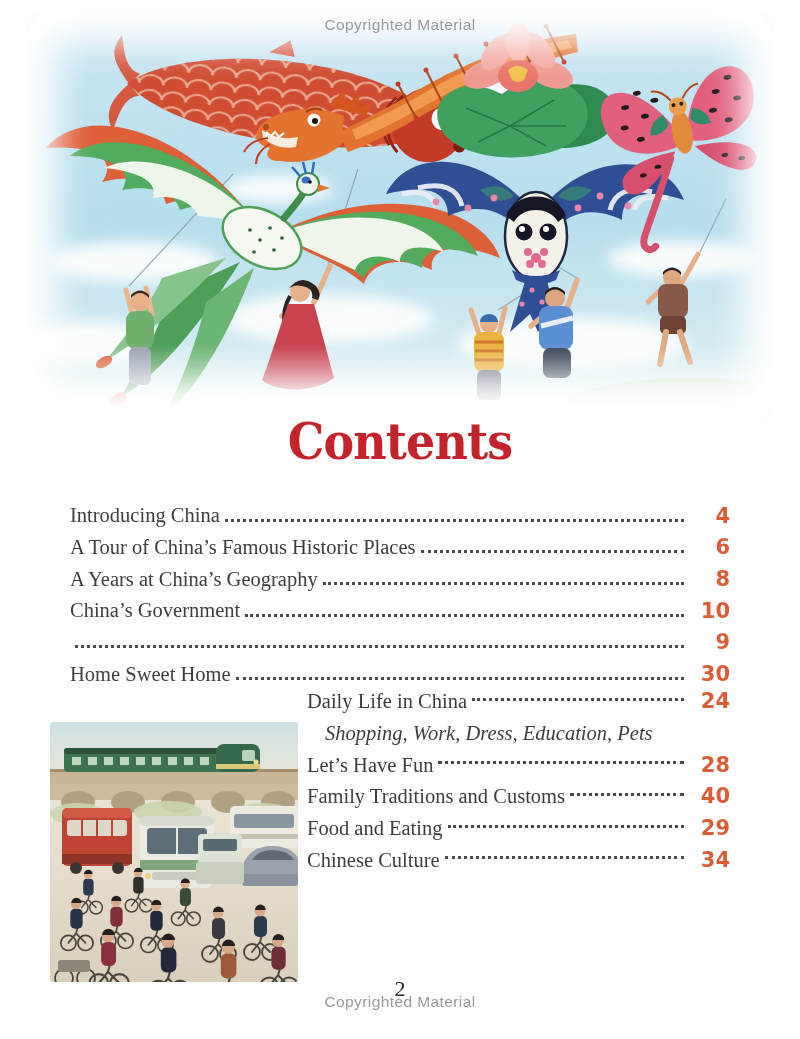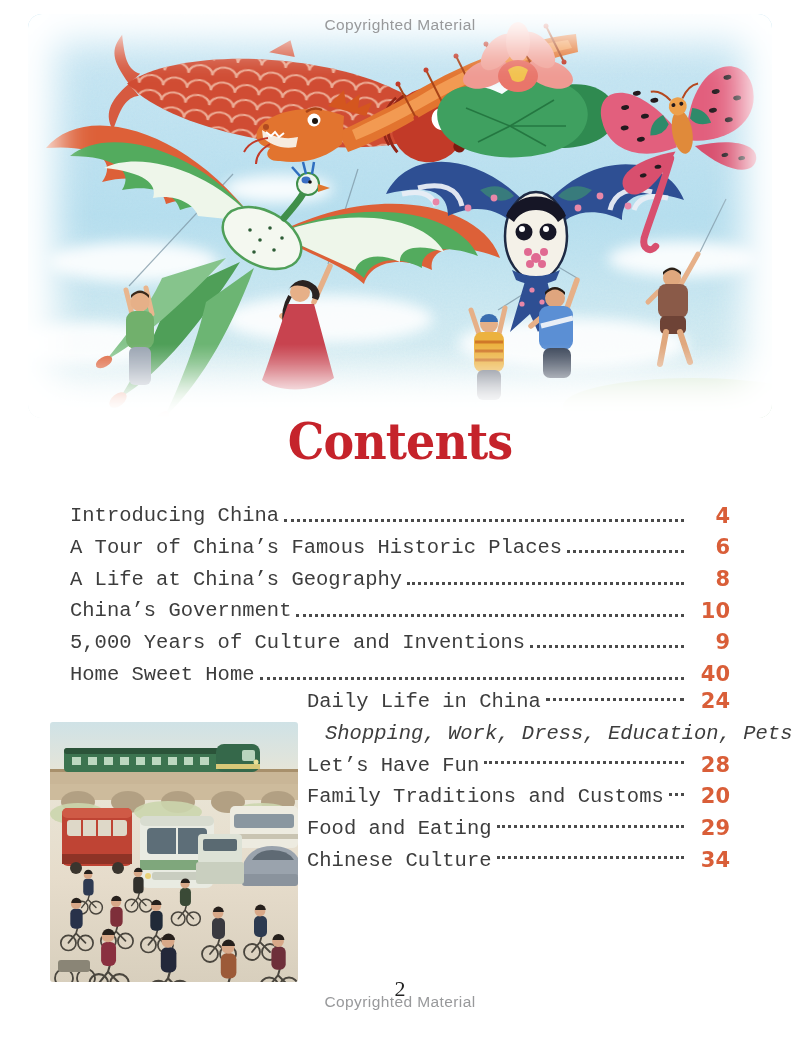--- a/index.html
+++ b/index.html
@@ -17,21 +17,21 @@
   .wm-bottom{top:993px;z-index:4;}
   
   .title{position:absolute;top:412px;left:0;width:100%;margin:0;text-align:center;
         font-family:"DejaVu Serif", serif;font-weight:bold;font-size:50px;
         color:#c5232b;transform:scaleX(.92);letter-spacing:-1px;}
   
   .toc{position:absolute;left:70px;top:496px;width:660px;}
   .toc-row{display:flex;align-items:flex-end;height:31.7px;font-size:20.5px;color:#3d3d3d;}
   .toc-row.indent{margin-left:237px;align-items:center;}
   .toc-row.subtitle{margin-left:255px;font-style:italic;}
-  .toc-label{white-space:nowrap;line-height:1.15;font-family:Liberation Mono, monospace;}
+  .toc-label{white-space:nowrap;line-height:1.15;}
   .toc-dots{flex:1;border-bottom:3px dotted #4a4a4a;margin:0 8px 6px 5px;height:1px;}
   .toc-page{font-family:"DejaVu Sans", sans-serif;font-weight:bold;font-size:21px;
         color:#d95e38;width:38px;text-align:right;line-height:1.1;}
   
   .street{position:absolute;left:50px;top:722px;width:248px;height:260px;border-radius:3px;overflow:hidden;}
   .street svg{display:block;}
   
   .page-number{position:absolute;top:976px;left:0;width:100%;text-align:center;
         font-size:22px;color:#222222;z-index:5;}
 </style>
@@ -320,57 +320,56 @@
       <span class="toc-label">Introducing China</span>
       <span class="toc-dots"></span>
       <span class="toc-page">4</span>
     </div>
       <div class="toc-row">
       <span class="toc-label">A Tour of China’s Famous Historic Places</span>
       <span class="toc-dots"></span>
       <span class="toc-page">6</span>
     </div>
       <div class="toc-row">
-      <span class="toc-label">A Life at China’s Geography</span>
+      <span class="toc-label">A Years at China’s Geography</span>
       <span class="toc-dots"></span>
       <span class="toc-page">8</span>
     </div>
       <div class="toc-row">
       <span class="toc-label">China’s Government</span>
       <span class="toc-dots"></span>
       <span class="toc-page">10</span>
     </div>
       <div class="toc-row">
-      <span class="toc-label">5,000 Years of Culture and Inventions</span>
       <span class="toc-dots"></span>
       <span class="toc-page">9</span>
     </div>
       <div class="toc-row">
       <span class="toc-label">Home Sweet Home</span>
       <span class="toc-dots"></span>
-      <span class="toc-page">40</span>
+      <span class="toc-page">30</span>
     </div>
       <div class="toc-row indent">
       <span class="toc-label">Daily Life in China</span>
       <span class="toc-dots"></span>
       <span class="toc-page">24</span>
     </div>
       <div class="toc-row indent subtitle">
       <span class="toc-label">Shopping, Work, Dress, Education, Pets</span>
 
     </div>
       <div class="toc-row indent">
       <span class="toc-label">Let’s Have Fun</span>
       <span class="toc-dots"></span>
       <span class="toc-page">28</span>
     </div>
       <div class="toc-row indent">
       <span class="toc-label">Family Traditions and Customs</span>
       <span class="toc-dots"></span>
-      <span class="toc-page">20</span>
+      <span class="toc-page">40</span>
     </div>
       <div class="toc-row indent">
       <span class="toc-label">Food and Eating</span>
       <span class="toc-dots"></span>
       <span class="toc-page">29</span>
     </div>
       <div class="toc-row indent">
       <span class="toc-label">Chinese Culture</span>
       <span class="toc-dots"></span>
       <span class="toc-page">34</span>

